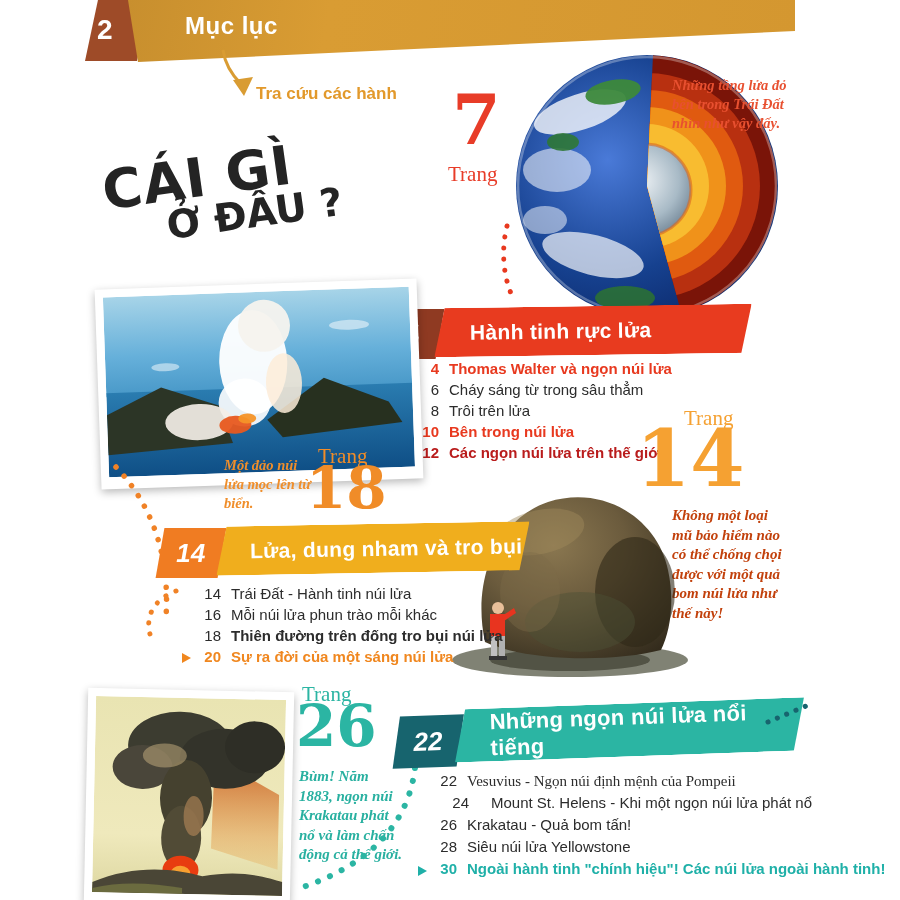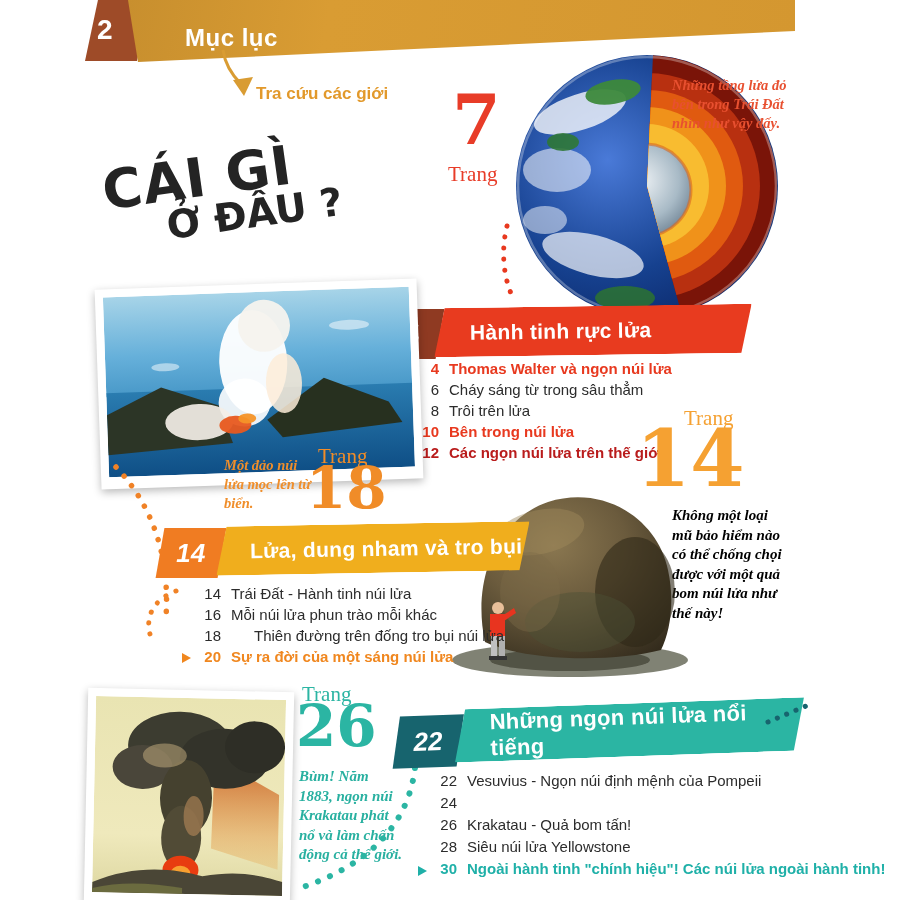--- a/index.html
+++ b/index.html
@@ -6,21 +6,21 @@
   body{width:900px;height:900px;position:relative;background:#ffffff;overflow:hidden;
        font-family:"Liberation Sans", sans-serif;}
   .abs{position:absolute;}
 
   
   .hdr-numbox{left:85px;top:0;width:52px;height:61px;background:#9e4b28;
     transform:skewX(-12deg);transform-origin:bottom left;}
   .hdr-num{left:97px;top:14px;color:#fff;font-size:28px;font-weight:bold;}
   .hdr-band{left:128px;top:0;width:667px;height:62px;background:linear-gradient(100deg,#c88f2e,#d99c33 30%,#d49730);
     clip-path:polygon(0 0,100% 0,100% 50%,1.5% 100%);}
-  .hdr-title{left:185px;top:24px;color:#fff;font-size:24px;font-weight:bold;letter-spacing:.5px;}
+  .hdr-title{left:185px;top:12px;color:#fff;font-size:24px;font-weight:bold;letter-spacing:.5px;}
   .arrow-label{left:256px;top:84px;color:#e2992b;font-size:17px;font-weight:bold;}
 
   
   .main-title{left:104px;top:148px;width:240px;transform:rotate(-8deg);color:#242424;
     font-family:"DejaVu Sans", sans-serif;font-weight:800;line-height:1;}
   .main-title .l1{font-size:54px;letter-spacing:1px;}
   .main-title .l2{font-size:39px;text-align:right;margin-top:-4px;padding-right:4px;}
 
   
   .trang-label{font-family:"Liberation Serif", serif;font-weight:normal;font-size:21px;}
@@ -55,21 +55,21 @@
 
 <div class="abs hdr-numbox"></div>
 <div class="abs hdr-num">2</div>
 <div class="abs hdr-band"></div>
 <div class="abs hdr-title">Mục lục</div>
 
 <svg class="abs" style="left:195px;top:48px;" width="70" height="55">
   <path d="M28,2 C30,16 36,26 46,36" stroke="#d99c33" stroke-width="3" fill="none"></path>
   <polygon points="38,32 58,29 49,48" fill="#d99c33"></polygon>
 </svg>
-<div class="abs arrow-label">Tra cứu các giới</div>
+<div class="abs arrow-label">Tra cứu các hành</div>
 
 <div class="abs main-title">
   <div class="l1">CÁI GÌ</div>
   <div class="l2">Ở ĐÂU ?</div>
 </div>
 
 <div class="abs trang-num red" style="left:452px;top:88px;font-size:70px;">7</div>
 <div class="abs trang-label red" style="left:448px;top:162px;">Trang</div>
 
 <svg class="abs" style="left:505px;top:50px;" width="288" height="270" viewBox="0 0 288 270">
@@ -186,21 +186,21 @@
   <path d="M16,12 C52,50 70,100 66,162" stroke="#f08226" stroke-width="5.5" fill="none" stroke-linecap="round" stroke-dasharray="0.1 12"></path>
 </svg>
 
 <div class="abs caption" style="left:224px;top:456px;width:92px;color:#f08e2a;">Một đảo núi lửa mọc lên từ biển.</div>
 
 <div class="abs trang-label orange" style="left:318px;top:444px;color:#f08c28;">Trang</div>
 <div class="abs trang-num" style="left:306px;top:462px;font-size:58px;color:#f08c28;">18</div>
 
 <div class="abs trang-label orange2" style="left:684px;top:406px;">Trang</div>
 <div class="abs trang-num orange2" style="left:636px;top:424px;font-size:78px;">14</div>
-<div class="abs caption" style="left:672px;top:506px;width:118px;font-size:15px;color:#000000;">Không một loại mũ bảo hiểm nào có thể chống chọi được với một quả bom núi lửa như thế này!</div>
+<div class="abs caption" style="left:672px;top:506px;width:118px;font-size:15px;color:#c2410c;">Không một loại mũ bảo hiểm nào có thể chống chọi được với một quả bom núi lửa như thế này!</div>
 
 <svg class="abs" style="left:440px;top:462px;" width="255" height="222" viewBox="0 0 255 222">
   <defs>
     <radialGradient id="rock" cx="38%" cy="30%" r="85%">
       <stop offset="0%" stop-color="#8a7750"></stop>
         <stop offset="45%" stop-color="#6b5b3d"></stop>
       <stop offset="80%" stop-color="#463c28"></stop>
         <stop offset="100%" stop-color="#332b1c"></stop>
     </radialGradient>
   </defs>
@@ -239,21 +239,21 @@
     <span class="lb" style="font-weight:normal;">Trái Đất - Hành tinh núi lửa</span>
   </div>
   <div class="row">
     <span class="mk"></span>
     <span class="pg" style="font-weight:normal;">16</span>
     <span class="lb" style="font-weight:normal;">Mỗi núi lửa phun trào mỗi khác</span>
   </div>
   <div class="row">
     <span class="mk"></span>
     <span class="pg" style="font-weight:normal;">18</span>
-    <span class="lb" style="font-weight:normal;margin-left:23px;">Thiên đường trên đống tro bụi núi lửa</span>
+    <span class="lb" style="font-weight:bold;">Thiên đường trên đống tro bụi núi lửa</span>
   </div>
   <div class="row hl" style="color:#f0871f;">
     <span class="mk"></span>
     <span class="pg">20</span>
     <span class="lb">Sự ra đời của một sáng núi lửa</span>
   </div>
 </div>
 
 <div class="abs trang-label teal" style="left:302px;top:682px;">Trang</div>
 <div class="abs trang-num teal" style="left:296px;top:700px;font-size:58px;">26</div>
@@ -302,25 +302,26 @@
 </div>
 
 <svg class="abs" style="left:762px;top:698px;" width="50" height="30">
   <path d="M6,24 L44,8" stroke="#17646e" stroke-width="5" fill="none" stroke-linecap="round" stroke-dasharray="0.1 10"></path>
 </svg>
 
 <div class="abs toclist" style="left:418px;top:772px;">
   <div class="row" style="height:21px;">
     <span class="mk"></span>
     <span class="pg" style="font-weight:normal;">22</span>
-    <span class="lb" style="font-weight:normal;">Vesuvius - Ngọn núi định mệnh của Pompeii</span>
-  </div>
-  <div class="row" style="height:21px;">
+    <span class="lb" style="font-weight:normal;font-family:Liberation Serif, serif;">Vesuvius - Ngọn núi định mệnh của Pompeii</span>
+  </div>
+  <div class="row" style="height:21px;gap:12px;">
     <span class="mk"></span>
     <span class="pg" style="font-weight:normal;">24</span>
+    <span class="lb" style="font-weight:normal;">Mount St. Helens - Khi một ngọn núi lửa phát nổ</span>
   </div>
   <div class="row" style="height:21px;">
     <span class="mk"></span>
     <span class="pg" style="font-weight:normal;">26</span>
     <span class="lb" style="font-weight:normal;">Krakatau - Quả bom tấn!</span>
   </div>
   <div class="row" style="height:21px;">
     <span class="mk"></span>
     <span class="pg" style="font-weight:normal;">28</span>
     <span class="lb" style="font-weight:normal;">Siêu núi lửa Yellowstone</span>

